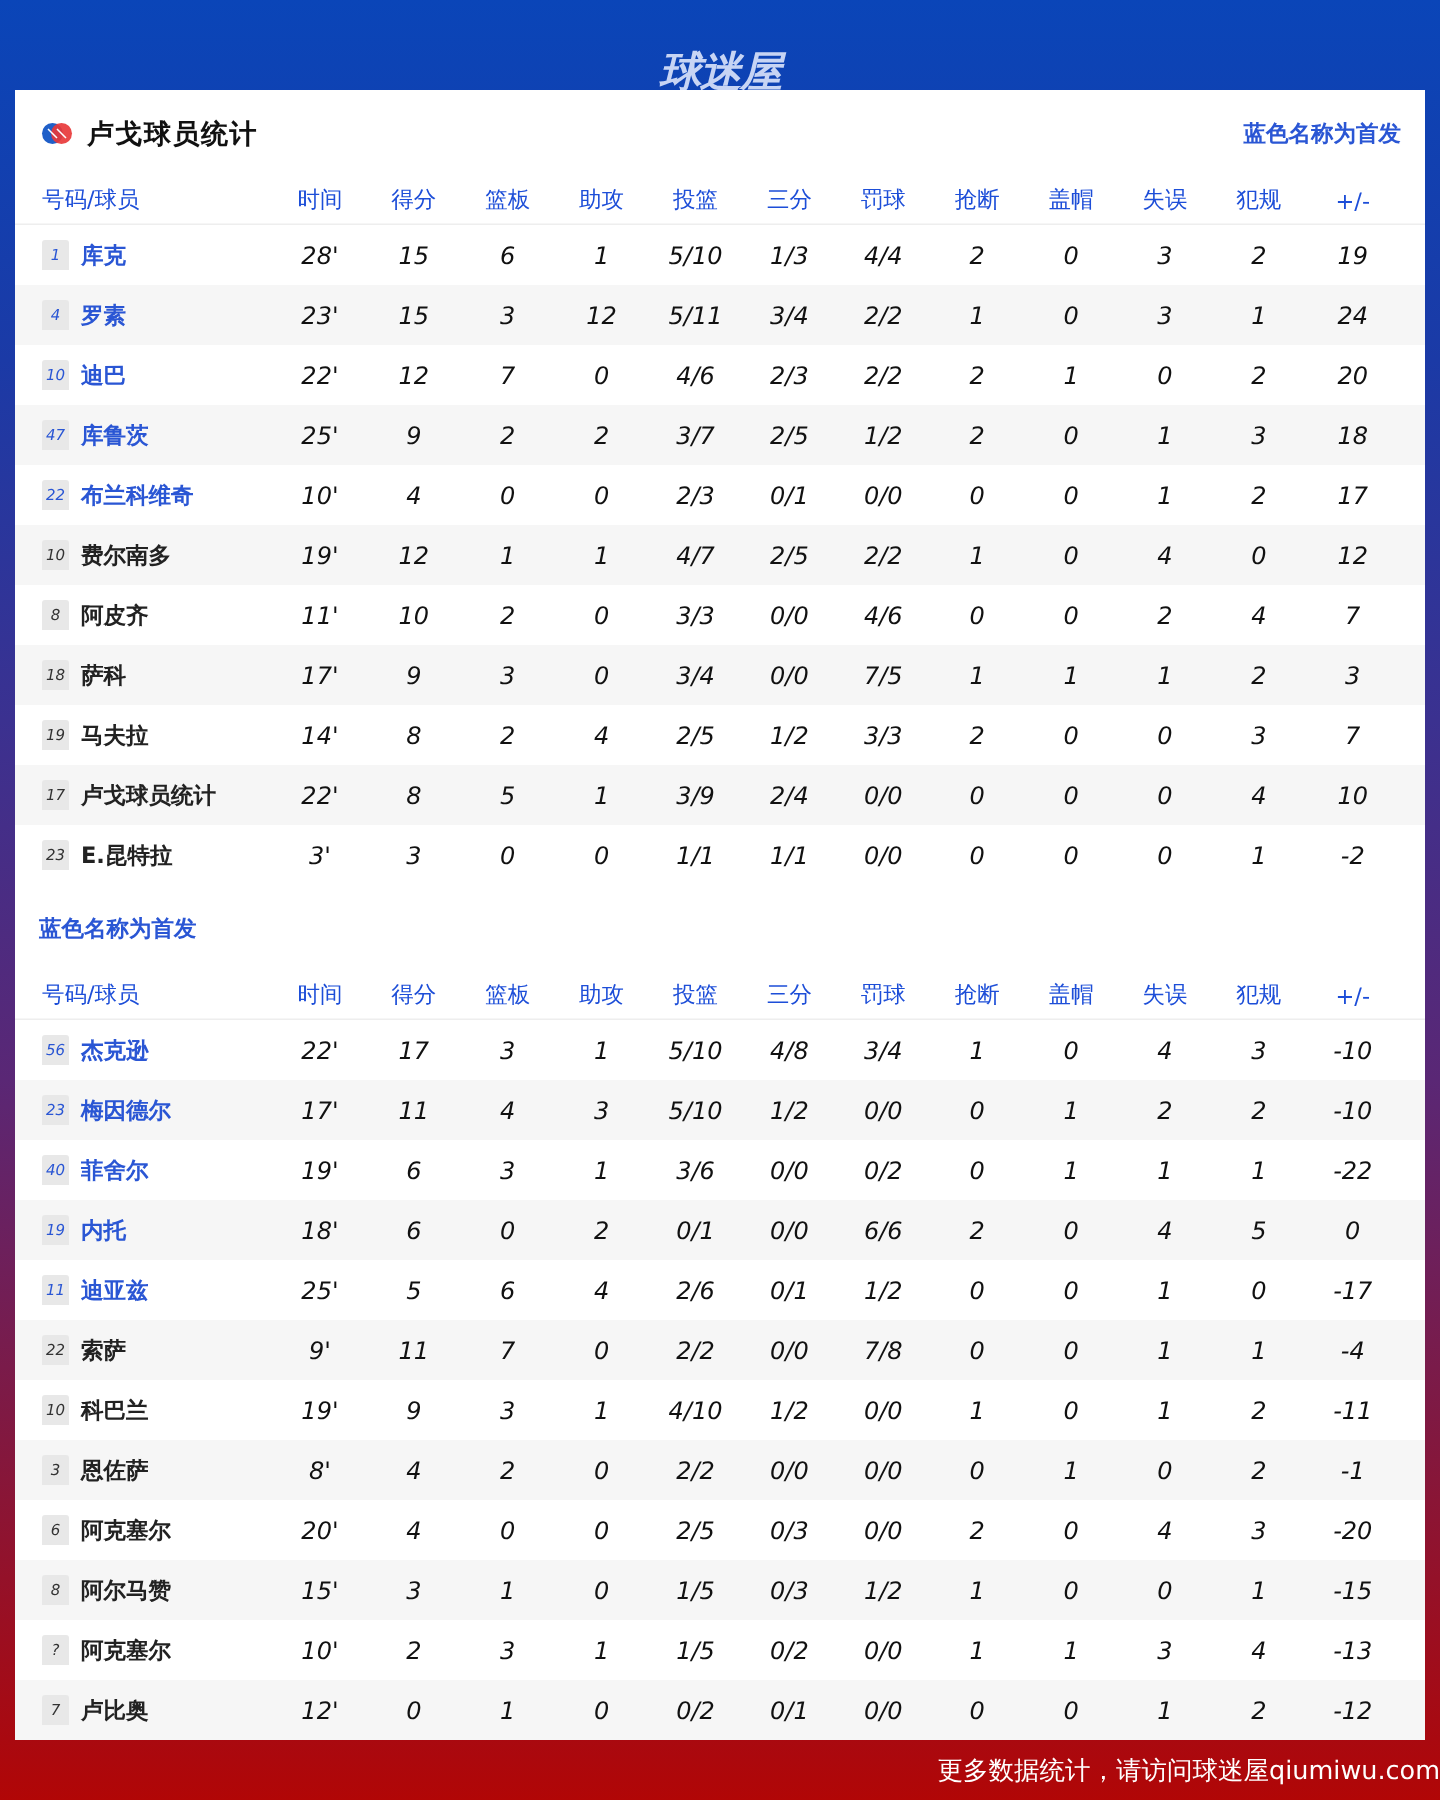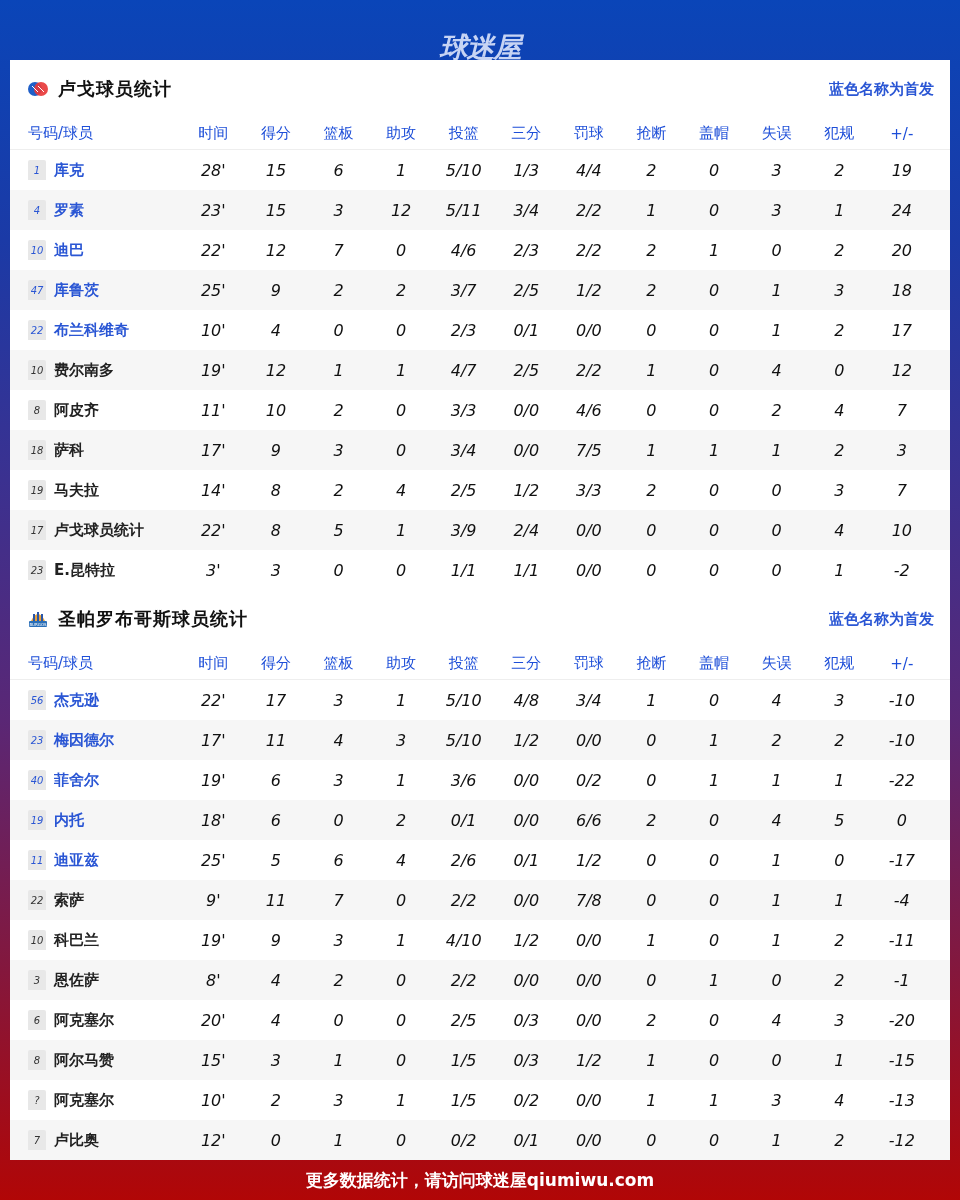--- a/index.html
+++ b/index.html
@@ -47,22 +47,22 @@
     border-radius: 2px 2px 0 0;
     font-size: 10px; font-style: italic; color: #333;
     display: flex; align-items: center; justify-content: center;
     margin-right: 8px;
   }
   .jersey.starter { color: #2a56d4; }
   .pname { font-size: 15px; font-weight: bold; color: #222; }
   .pname.starter { color: #2a56d4; }
   .footer {
     position: absolute; left: 0; top: 1160px; width: 960px; height: 40px;
-    display: flex; align-items: center; justify-content: center;
-    color: #fff; font-size: 17px; font-weight: bold;
+    display: flex; align-items: center; justify-content: flex-end;
+    color: #fff; font-size: 17px; font-weight: normal;
   }
 </style>
 </head>
 <body>
 
 <div class="top-logo">
   <span class="logo-text">球迷屋</span>
 </div>
 
 <div class="card" id="card">
@@ -287,31 +287,20 @@
         <span class="c">0/0</span>
         <span class="c">0</span>
         <span class="c">0</span>
         <span class="c">0</span>
         <span class="c">1</span>
         <span class="c">-2</span>
       </div>
     </section>
     <section>
       <div class="team-header">
-    <div class="team-title">
-      <span class="team-logo"><svg width="24" height="24" viewBox="0 0 24 24">
-              <path d="M5 14 Q12 0 19 14 Z" fill="#e8a33c"></path>
-              <rect x="7" y="7" width="2" height="7" fill="#2a56a8"></rect>
-              <rect x="11" y="5" width="2" height="9" fill="#2a56a8"></rect>
-              <rect x="15" y="7" width="2" height="7" fill="#2a56a8"></rect>
-              <rect x="3" y="14" width="18" height="6" rx="1" fill="#2a6fb8"></rect>
-              <text x="12" y="19" font-size="4" fill="#fff" text-anchor="middle">BURGOS</text>
-            </svg></span>
-      <span class="team-name">圣帕罗布哥斯球员统计</span>
-    </div>
     <span class="starter-note">蓝色名称为首发</span>
       </div>
       <div class="table-head">
         <span class="c-player">号码/球员</span>
         <span class="c">时间</span>
         <span class="c">得分</span>
         <span class="c">篮板</span>
         <span class="c">助攻</span>
         <span class="c">投篮</span>
         <span class="c">三分</span>

